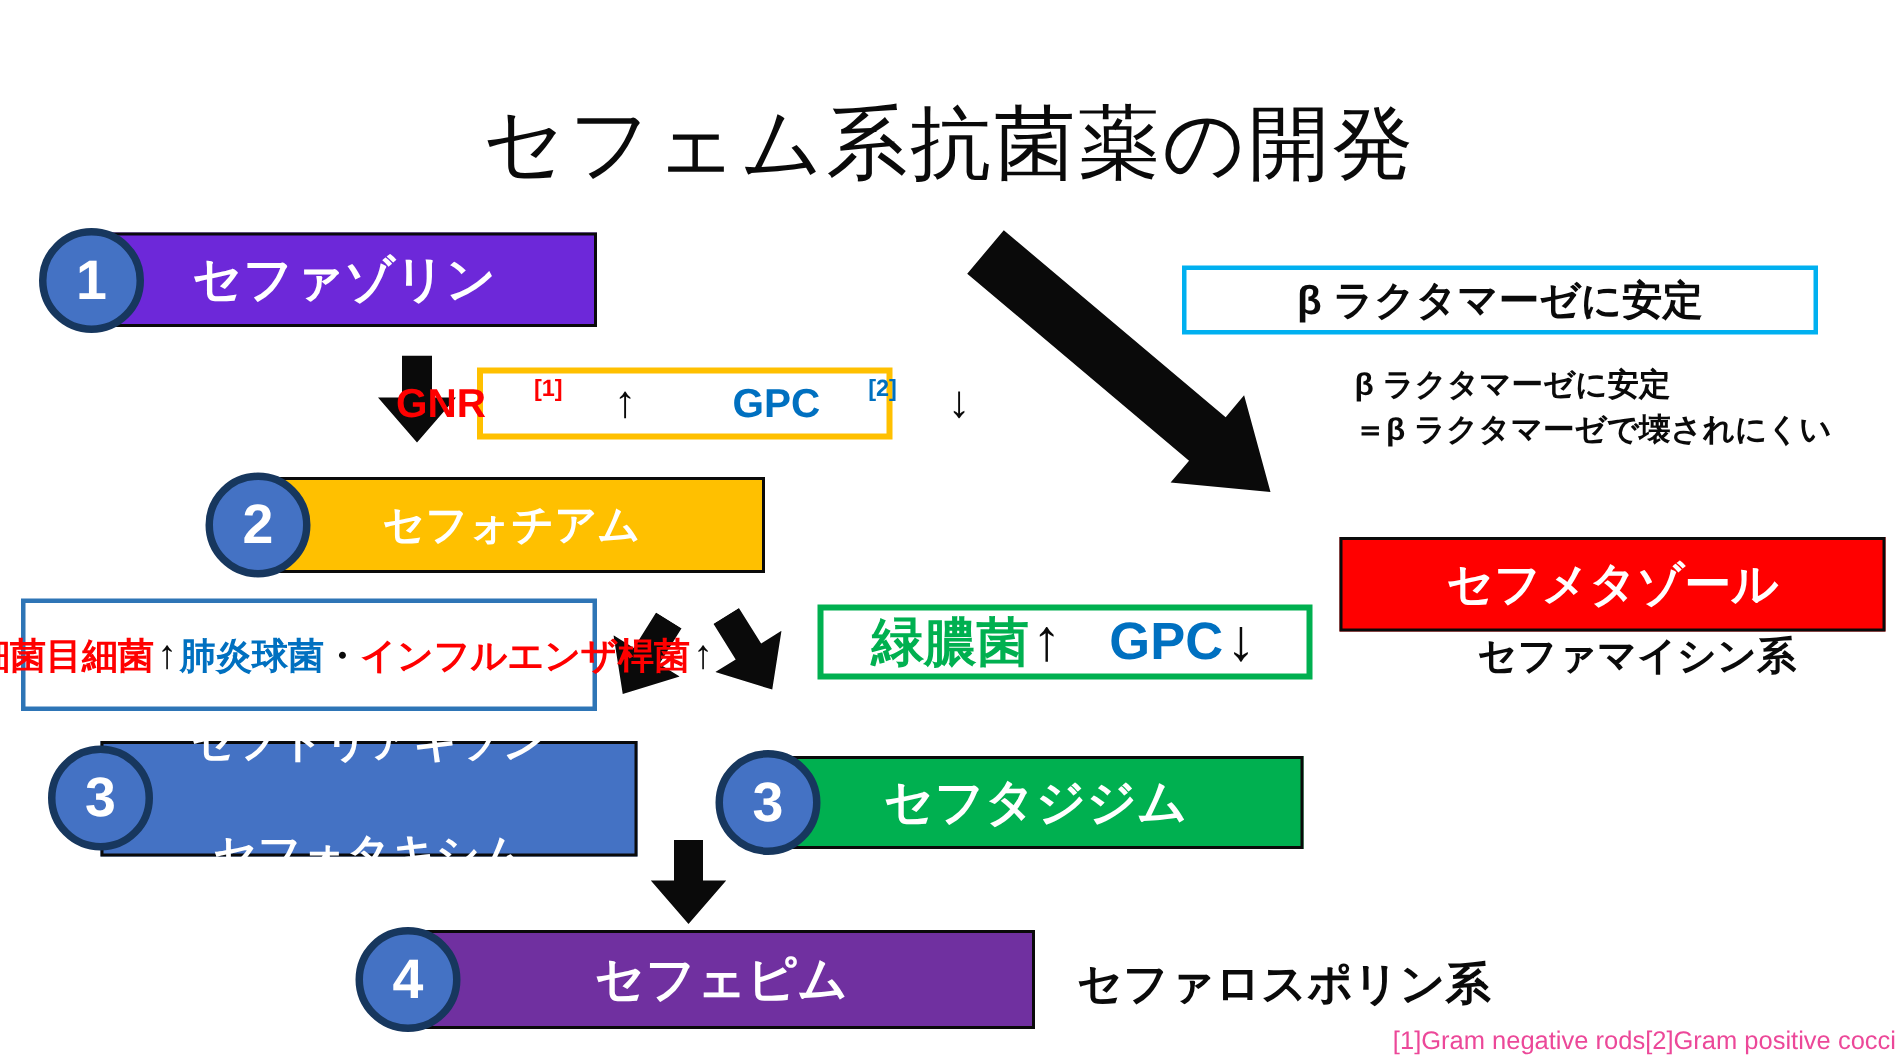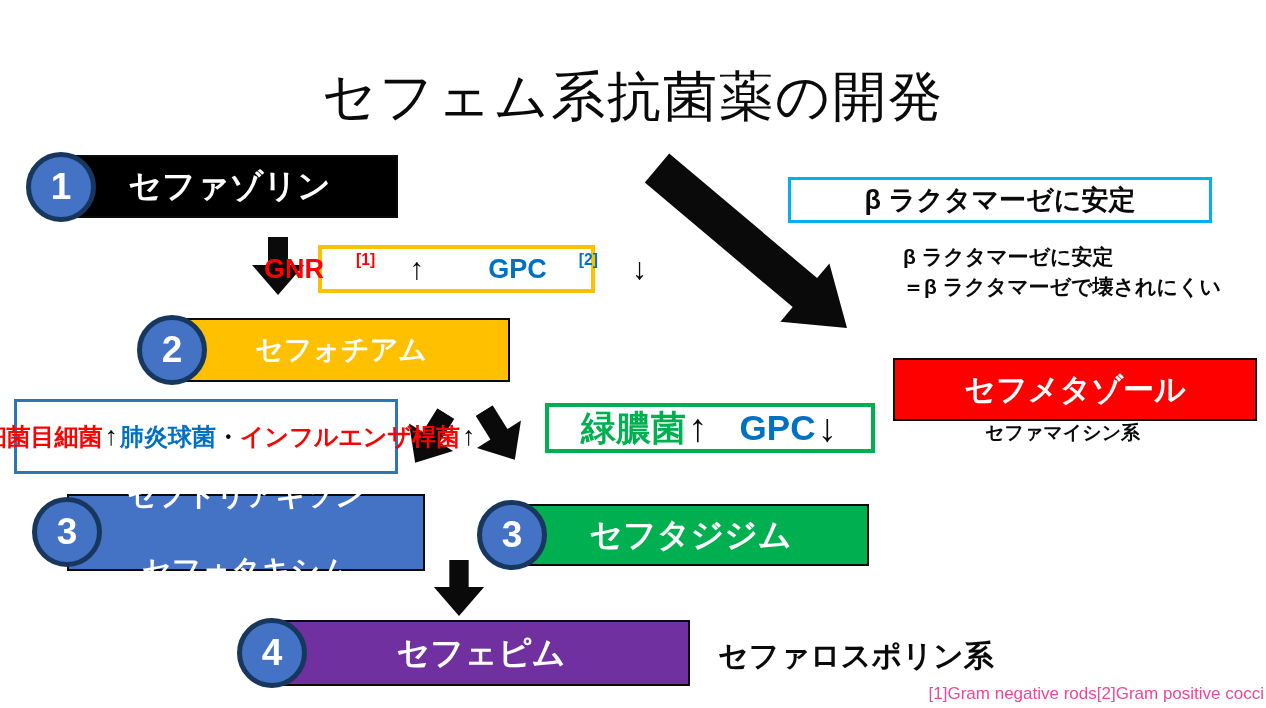--- a/index.html
+++ b/index.html
@@ -15,21 +15,21 @@
     position:absolute; width:70px; height:70px; border-radius:50%;
     background:#4472C4; border:5px solid #17375E;
     display:flex; align-items:center; justify-content:center;
     color:#fff; font-size:37px; font-weight:bold; z-index:3;
   }
   .gen-box {
     position:absolute; border:2px solid #0a0a0a;
     display:flex; flex-direction:column; align-items:center; justify-content:center;
     color:#fff; font-weight:bold; z-index:2; text-align:center;
   }
-  .gen1 { left:61px;  top:155px; width:337px; height:63px; background:#000000; font-size:33px; }
+  .gen1 { left:61px;  top:155px; width:337px; height:63px; background:#6d28d9; font-size:33px; }
   .gen2 { left:172px; top:318px; width:338px; height:64px; background:#FFC000; font-size:28px; }
   .gen3a{ left:67px;  top:494px; width:358px; height:77px; background:#4472C4; font-size:29px; line-height:1.25;gap:38px; }
   .gen3b{ left:512px; top:504px; width:357px; height:62px; background:#00B050; font-size:33px; }
   .gen4 { left:272px; top:620px; width:418px; height:66px; background:#7030A0; font-size:33px; }
   .cefmetazole { left:893px; top:315px; width:364px; height:63px; background:#FF0000; font-size:31px;margin-top:43px; }
   .b1 { left:26px;  top:152px; }
   .b2 { left:137px; top:315px; }
   .b3a{ left:32px;  top:497px; }
   .b3b{ left:477px; top:500px; }
   .b4 { left:237px; top:618px; }
@@ -46,21 +46,21 @@
   .t-green { color:#00B050; }
   .t-black { color:#0a0a0a; }
   .sup { font-size:0.58em; position:relative; top:-0.55em; font-weight:bold; }
   .arrow-glyph { color:#0a0a0a; font-size:1.12em; font-weight:bold; padding:0 2px; }
   .gap-right { margin-right:30px; }
   .note {
     position:absolute; left:903px; top:242px; font-size:21px; font-weight:600;
     color:#0a0a0a; line-height:1.45; z-index:2;
   }
   .class-label { position:absolute; font-weight:bold; color:#0a0a0a; z-index:2; white-space:nowrap; }
-  .cephamycin-label    { left:985px; top:420px; font-size:19px; }
+  .cephamycin-label    { left:985px; top:420px; font-size:26px; }
   .cephalosporin-label { left:718px; top:636px; font-size:30px; }
   .footnote {
     position:absolute; right:2px; top:684px; font-size:17px; color:#ec4899; z-index:2; white-space:nowrap;margin-left:16px;
   }
   svg.flow-arrow { position:absolute; z-index:1; display:block; }
   .arrow-fill { fill:#0a0a0a; }
   .rot-left  { transform:rotate(32deg); }
   .rot-right { transform:rotate(-32deg); }
 </style>
 </head>

